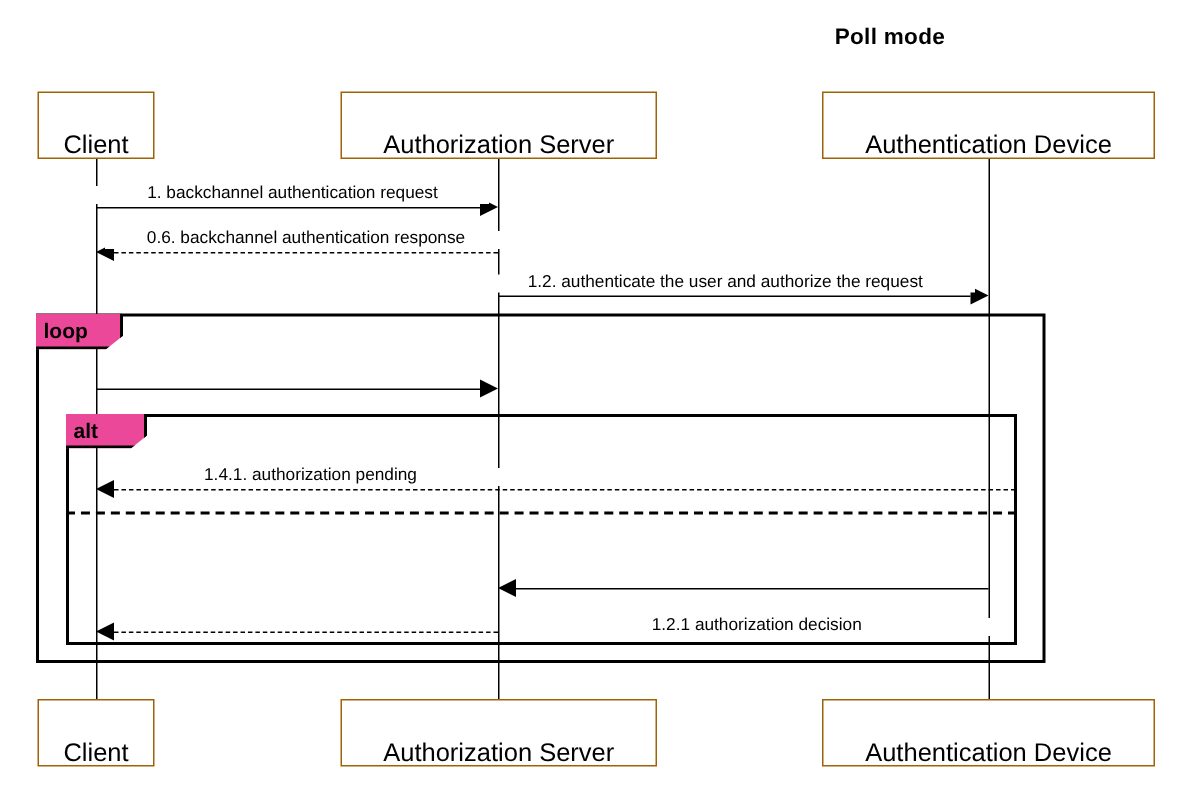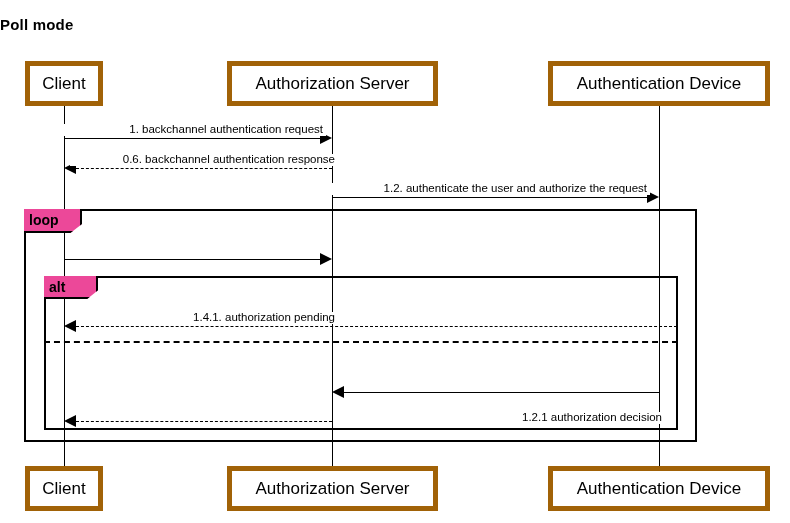--- a/index.html
+++ b/index.html
@@ -16,36 +16,36 @@
     width: 790px;
     height: 523px;
     background: #ffffff;
     overflow: hidden;
   }
   #diagram-title {
     position: absolute;
     left: 0;
     top: 16px;
     width: 630px;
-    text-align: left;
+    text-align: right;
     font-size: 15px;
     font-weight: bold;
     letter-spacing: 0.2px;
   }
   .lifeline {
     position: absolute;
     width: 1px;
     background: #000000;
   }
   .participant-box {
     position: absolute;
-    border: 5px solid #a16207;
+    border: 1px solid #a16207;
     background: #ffffff;
     display: flex;
-    align-items: center;
+    align-items: flex-end;
     justify-content: center;
     font-size: 17px;
     line-height: 1;
     box-sizing: border-box;
   }
   .frame {
     position: absolute;
     border: 2px solid #000000;
     background: transparent;
     box-sizing: border-box;
@@ -90,21 +90,21 @@
     border-left: 12px solid #000000;
   }
   .arrow-head.left {
     border-top: 6px solid transparent;
     border-bottom: 6px solid transparent;
     border-right: 12px solid #000000;
   }
   .msg-label {
     position: absolute;
     font-size: 11.5px;
-    text-align: right;
+    text-align: center;
     white-space: nowrap;
     background: #ffffff;
     padding: 0 3px;
     line-height: 1;
   }
 </style>
 </head>
 <body>
 
 <div id="diagram-root">

